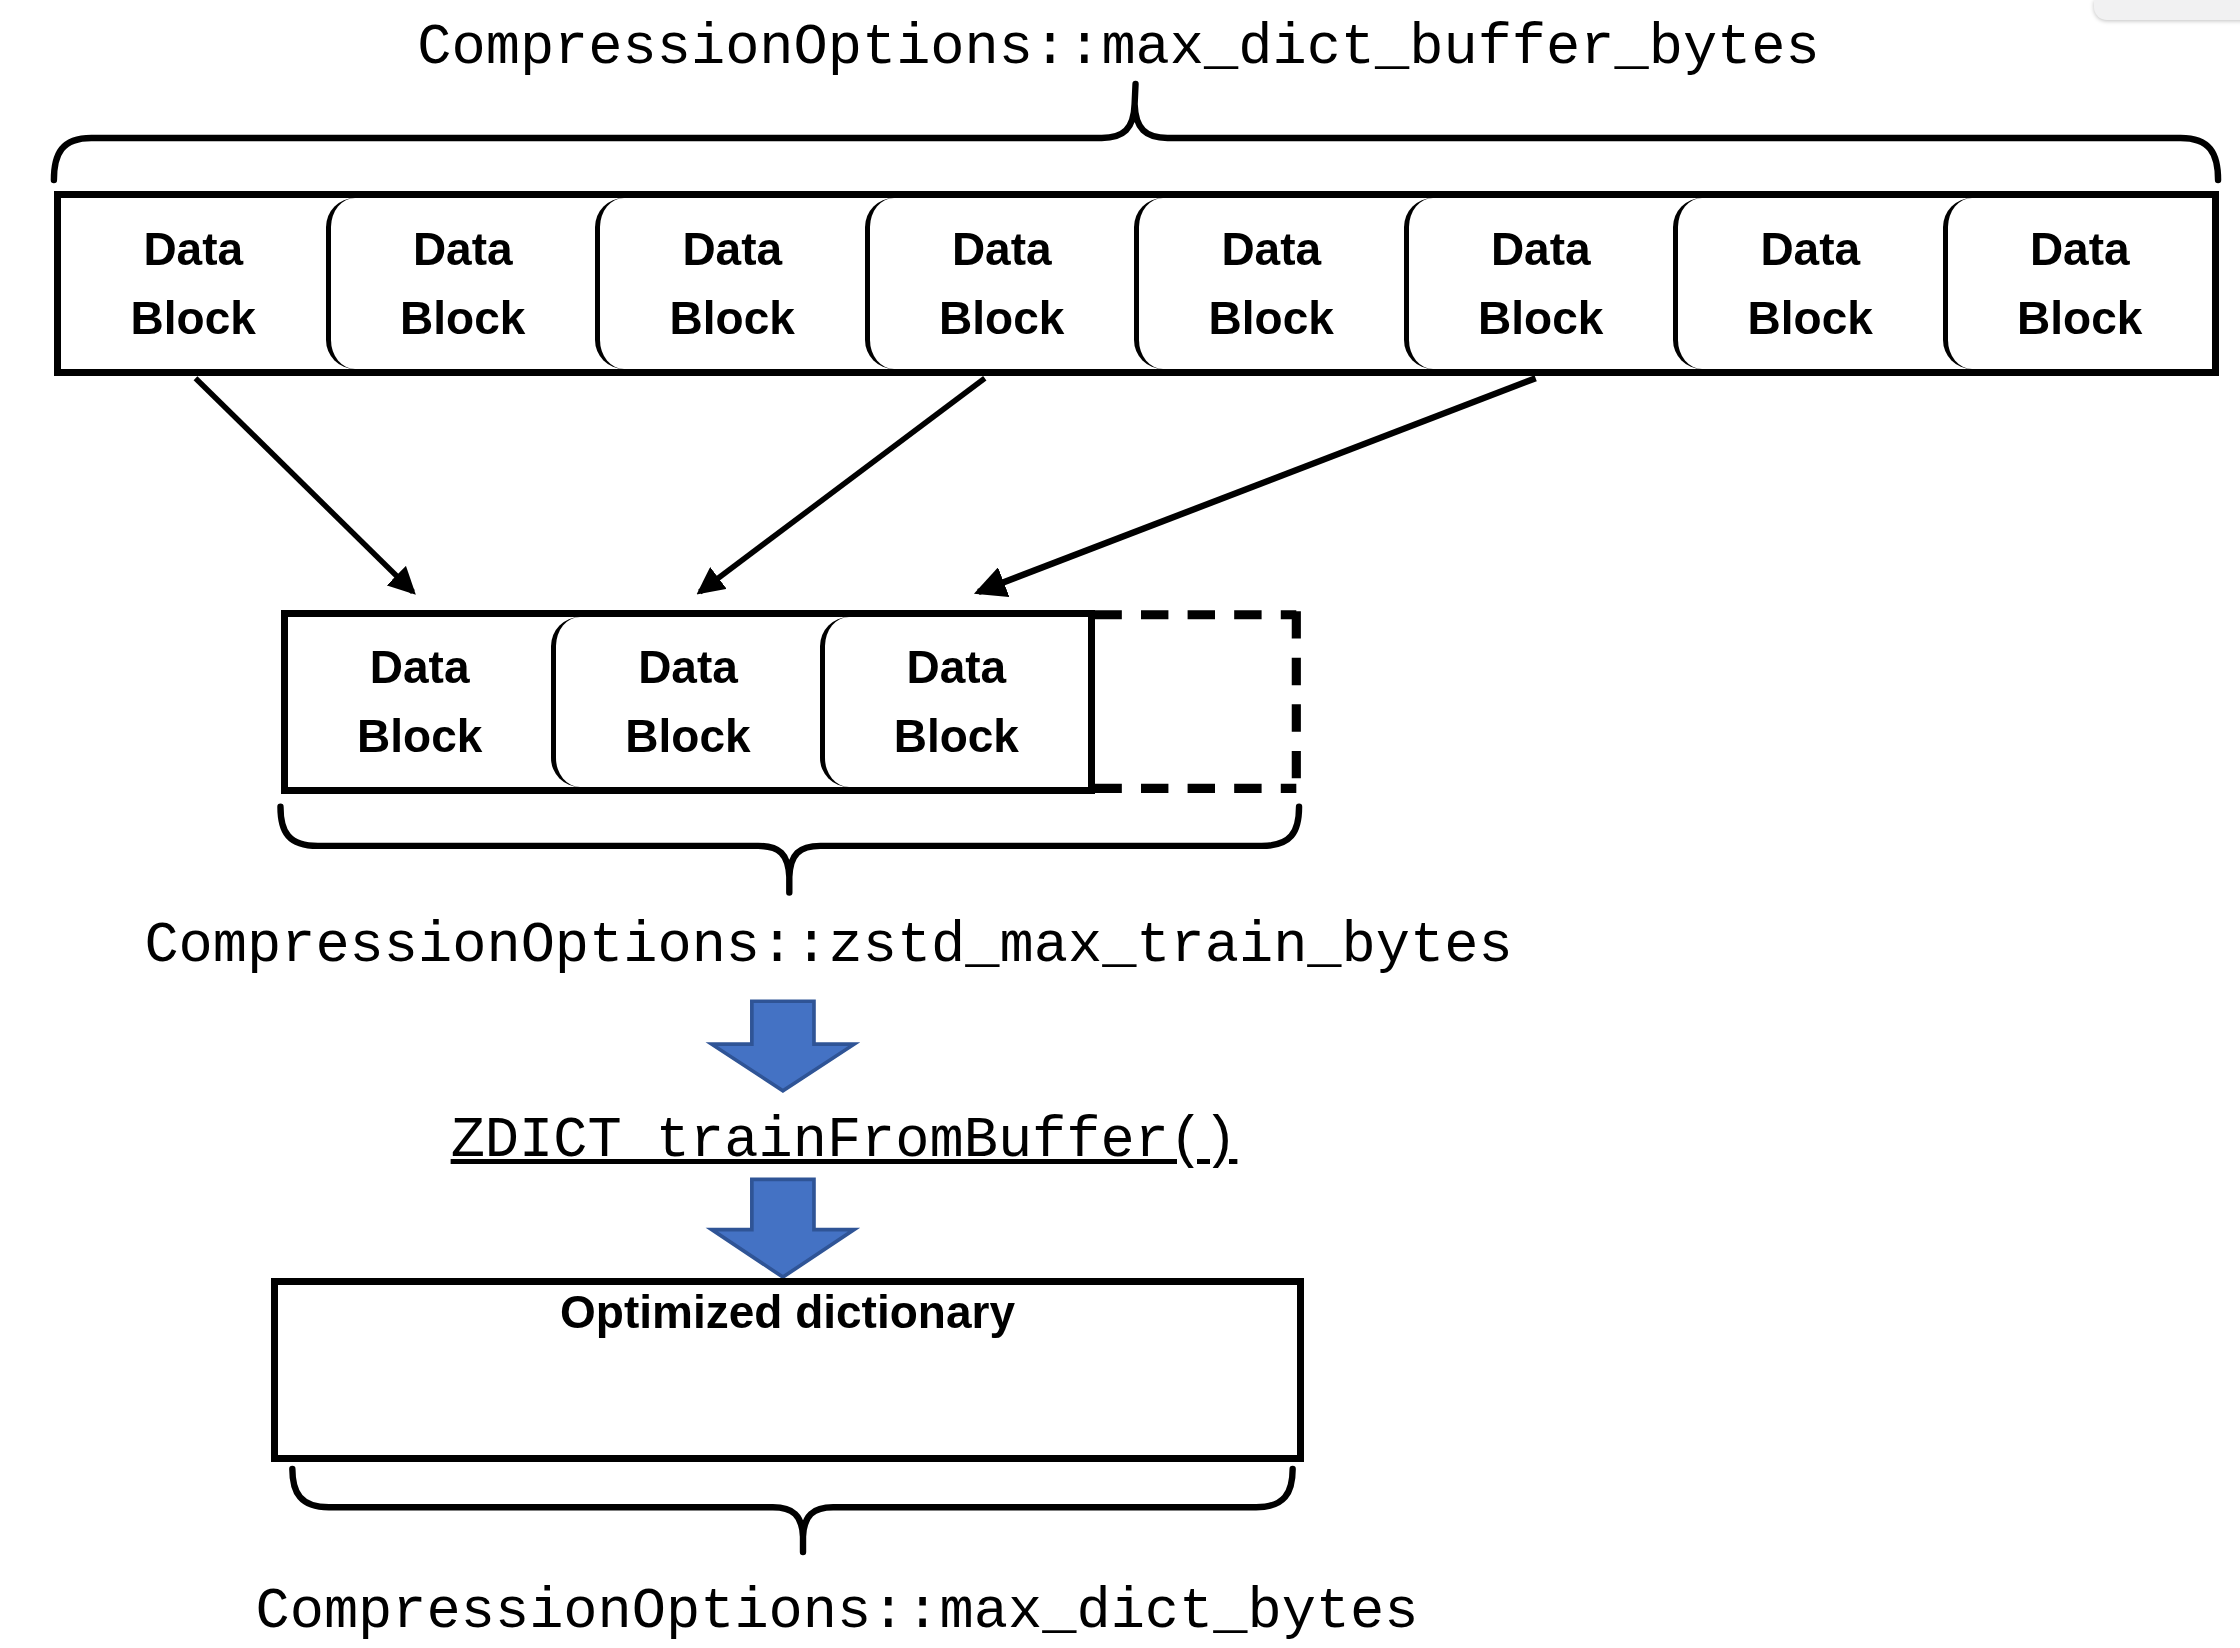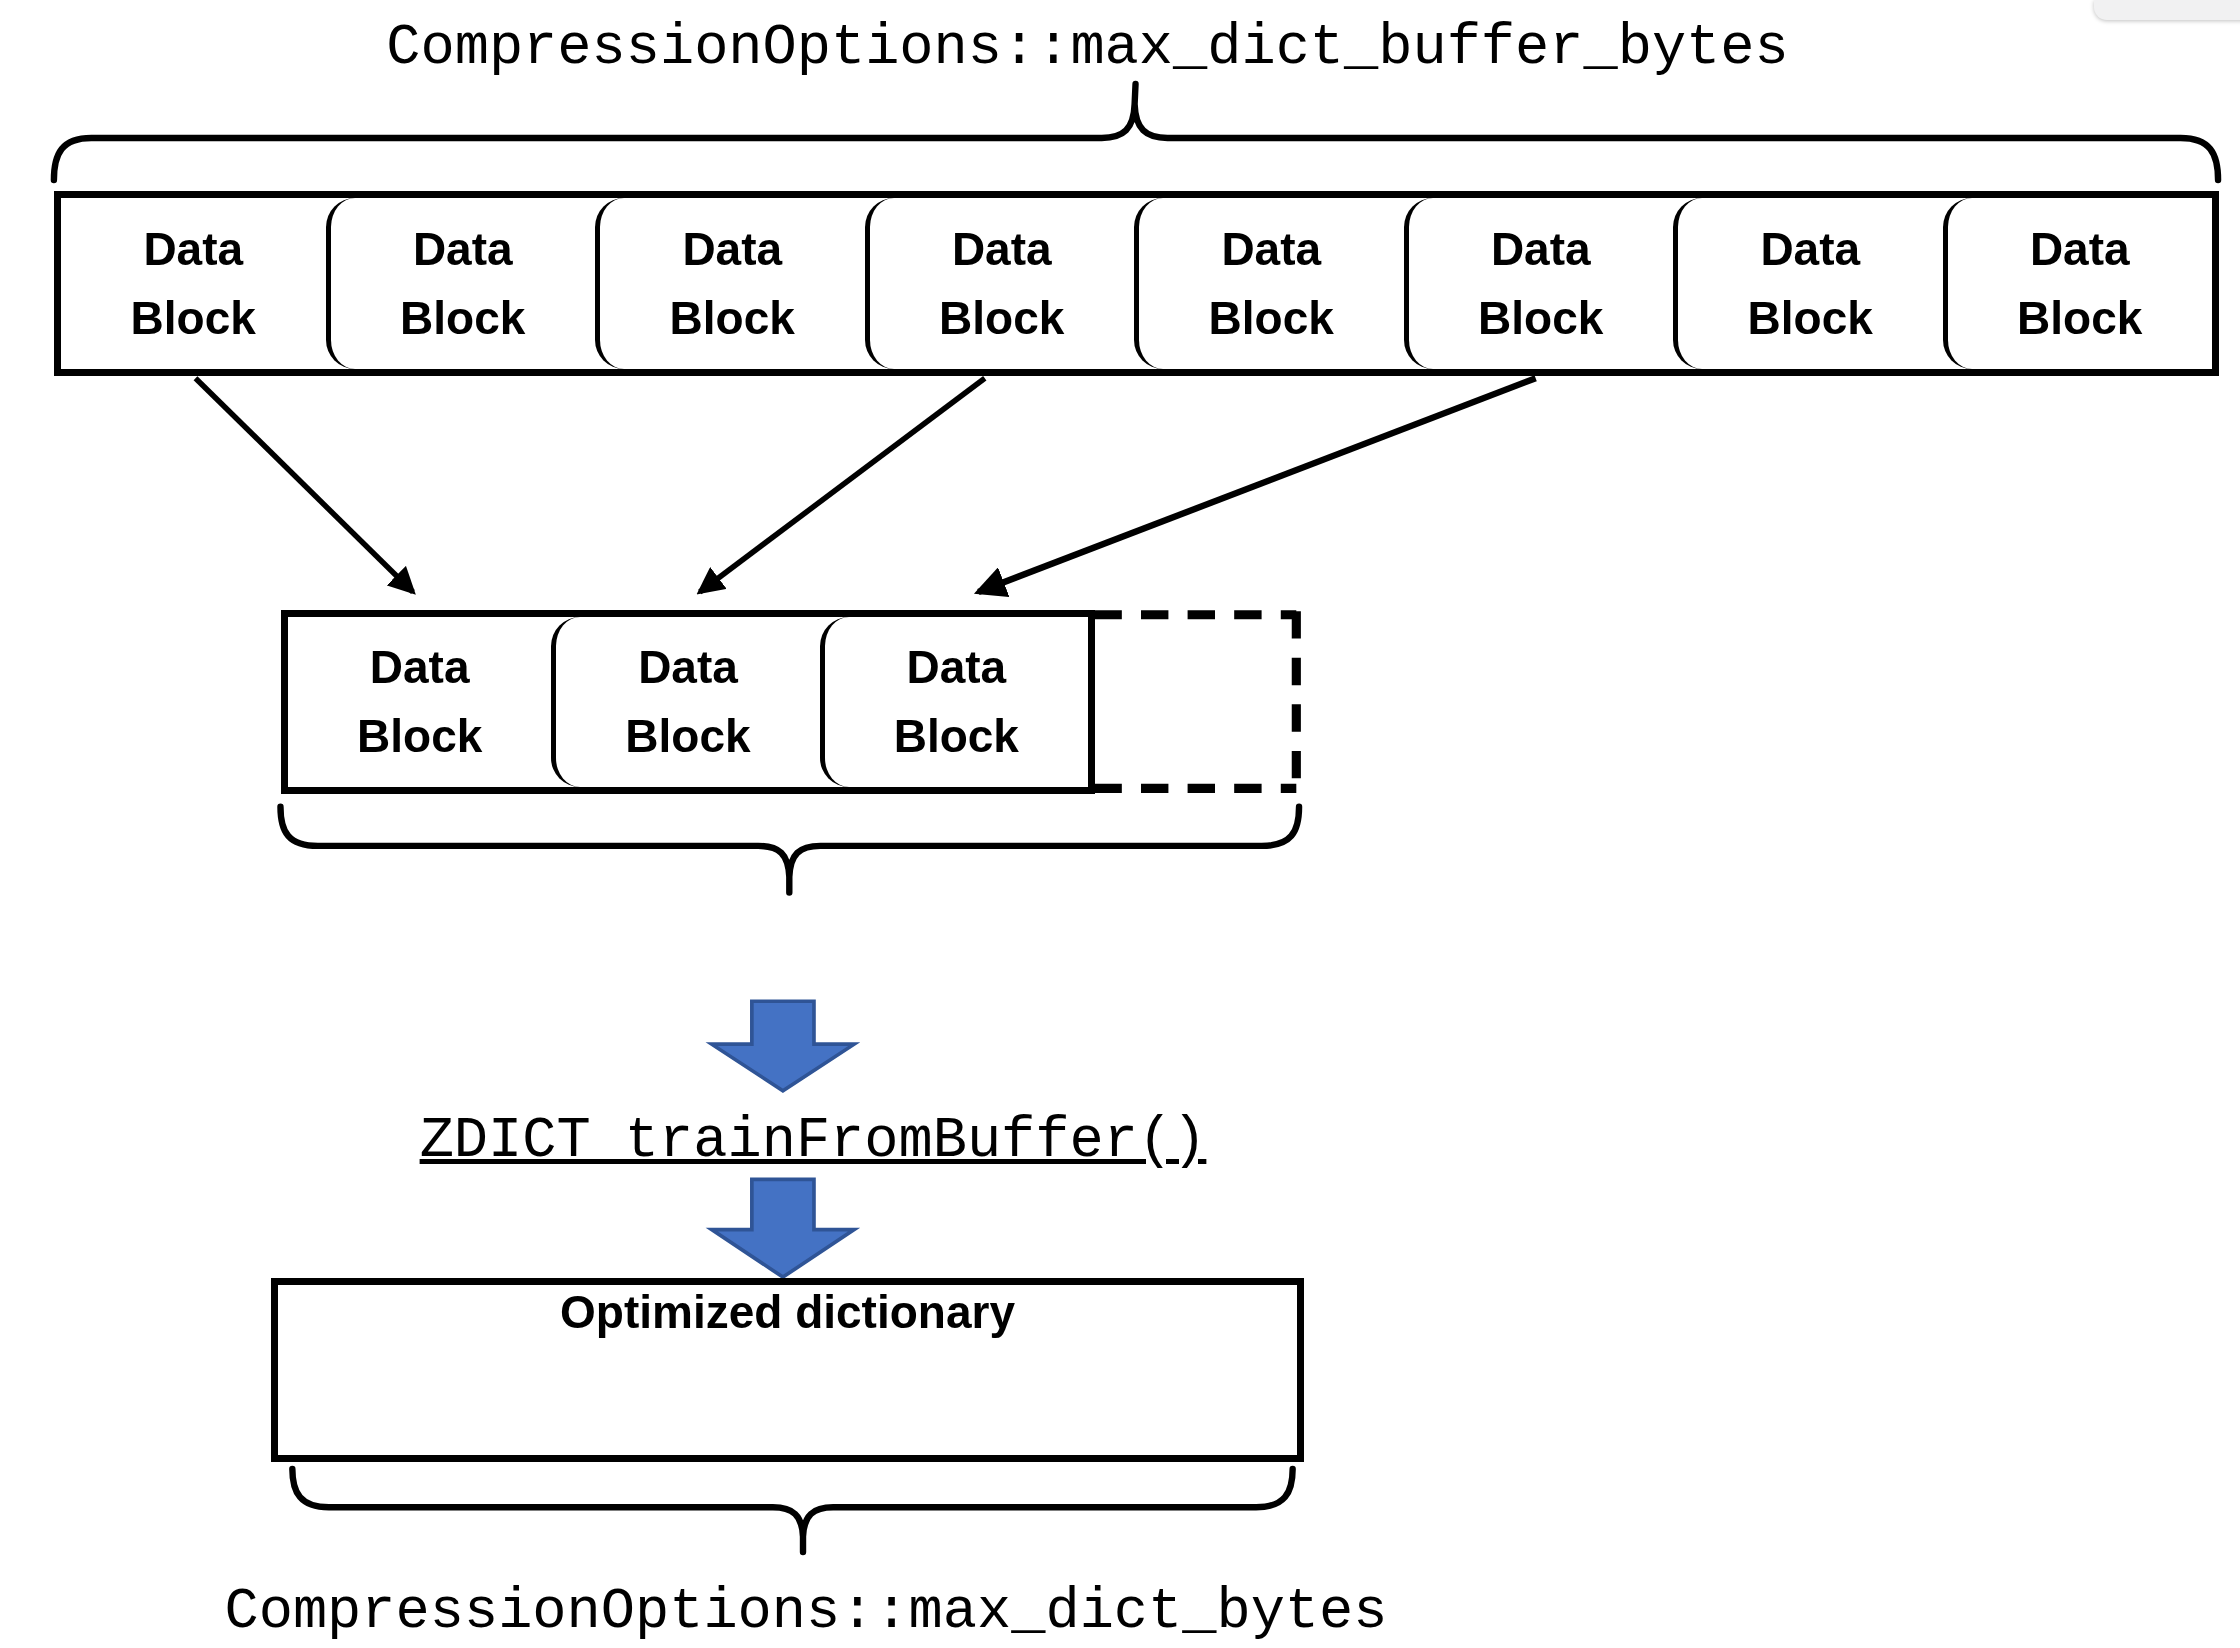--- a/index.html
+++ b/index.html
@@ -20,20 +20,21 @@
     width: 155px; height: 20px;
     background: #f1f1f2;
     border-bottom-left-radius: 12.8px;
     box-shadow: 0 0.9px 4.6px rgba(0,0,0,0.25);
   }
 
   .label {
     position: absolute;
     text-align: center;
     white-space: nowrap;
+    margin-left: 31px;
   }
   .mono {
     font-family: "Liberation Mono", "DejaVu Sans Mono", monospace;
     font-size: 57px;
     font-weight: 400;
     line-height: 1.15;
     color: #000;
   }
   .title-label      { left: 0;    top: 16.4px;   width: 2175px; }
   .train-label      { left: 0;    top: 914px; width: 1595px; }
@@ -171,20 +172,21 @@
     <div class="cell">
         <span>Data
 Block</span>
       </div>
     <div class="cell">
         <span>Data
 Block</span>
       </div>
   </div>
 
+  <div class="label mono train-label">CompressionOptions::zstd_max_train_bytes</div>
 
   <div class="label mono fn-label">ZDICT_trainFromBuffer()</div>
 
   <div class="dict-box">
     <span>Optimized dictionary</span>
   </div>
 
   <div class="label mono dict-bytes-label">CompressionOptions::max_dict_bytes</div>
 
 </div>

